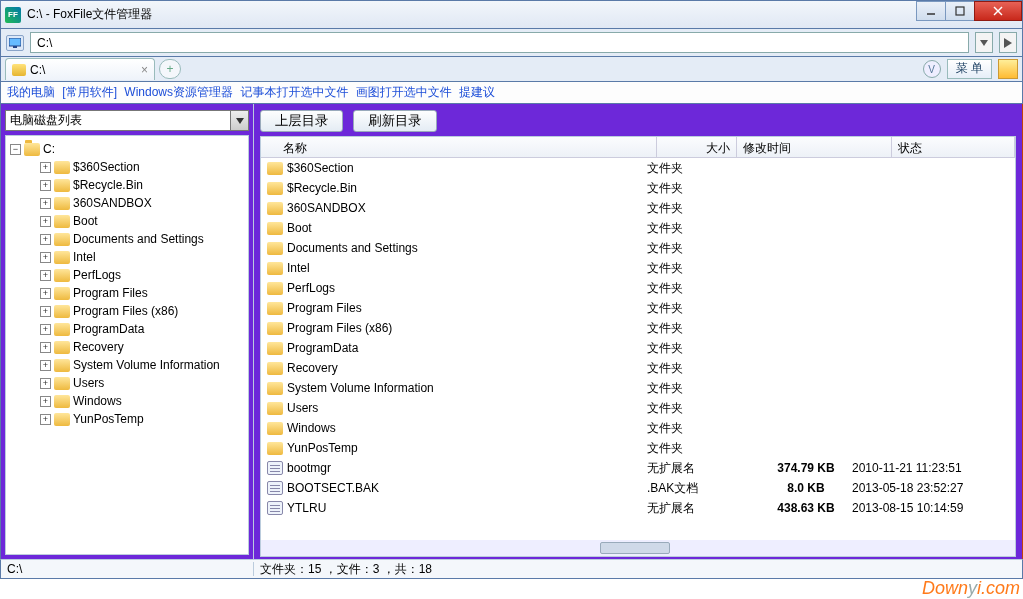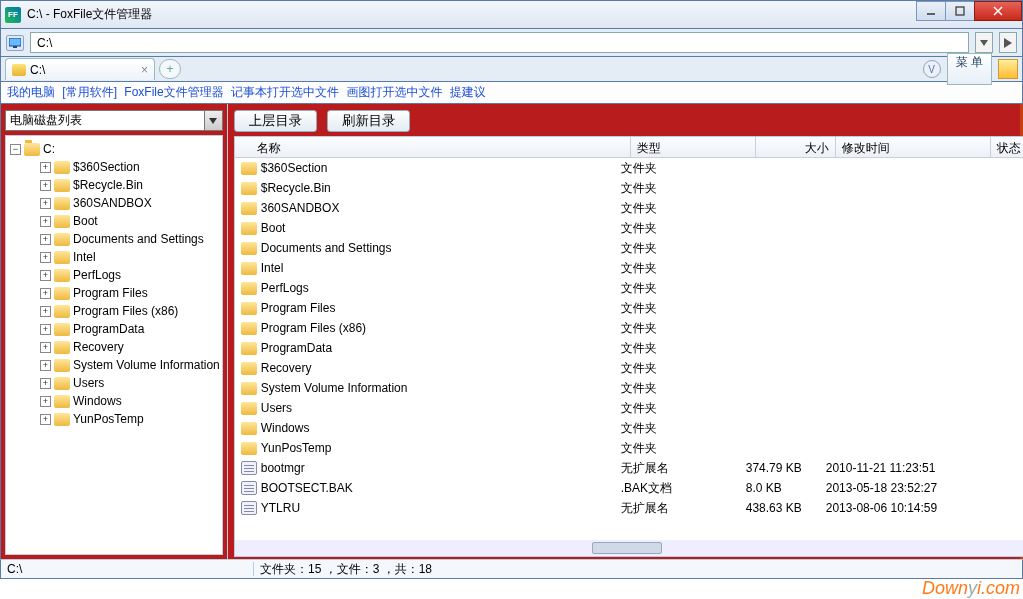--- a/index.html
+++ b/index.html
@@ -22,29 +22,29 @@
 .addr-dd, .addr-go { width: 18px; height: 21px; border: 1px solid #8aa; background: #f4f4f4; display:flex; align-items:center; justify-content:center; cursor:pointer;}
 
 
 .tabbar { height: 25px; border: 1px solid #5a7aa8; border-top: none; background: #e4ecf6; display: flex; align-items: center; padding: 0 4px; gap:4px;}
 .tab { height: 22px; min-width: 150px; background: linear-gradient(#fff,#eef3fa); border: 1px solid #9bb; border-bottom: none; border-radius: 4px 4px 0 0; display: flex; align-items: center; padding: 0 6px; gap: 4px; }
 .tab .tab-icon { width: 14px; height: 12px; background: linear-gradient(#ffe27a,#e6b531); border-radius: 2px; }
 .tab .tab-close { margin-left: auto; color:#888; cursor:pointer; }
 .newtab { width: 22px; height: 20px; border: 1px solid #9bb; border-radius: 10px; background:#f4f7fb; display:flex; align-items:center; justify-content:center; cursor:pointer; color:#6a8;}
 .tabbar-right { margin-left: auto; display:flex; align-items:center; gap:6px;}
 .v-btn { width:18px; height:18px; border-radius:9px; border:1px solid #8aa; background:#eef; color:#579; display:flex;align-items:center;justify-content:center; font-size:10px; cursor:pointer;}
-.menu-btn { height:32px; padding:0 8px; border:1px solid #9bb; background:linear-gradient(#fff,#e6eef8); color:#246; cursor:pointer;}
+.menu-btn { height:20px; padding:0 8px; border:1px solid #9bb; background:linear-gradient(#fff,#e6eef8); color:#246; cursor:pointer;}
 .grid-btn { width:20px; height:20px; border:1px solid #c93; background:linear-gradient(#fe9,#fb3); cursor:pointer;}
 
 
 .linksbar { height: 22px; border: 1px solid #5a7aa8; border-top: none; background:#fdfdfd; display:flex; align-items:center; padding:0 6px; gap:2px;}
 .linksbar a { color:#1d4ed8; text-decoration:none; cursor:pointer; }
 
 
-.main { position: absolute; top: 104px; bottom: 40px; left: 0; right: 0; border-left:1px solid #5a7aa8; border-right:3px solid #c2410c; display:flex; background:#b91c1c;}
+.main { position: absolute; top: 104px; bottom: 40px; left: 0; right: 0; border-left:1px solid #5a7aa8; border-right:1px solid #c2410c; display:flex; background:#6d28d9;}
 .left-pane { width: 253px; border-right: 1px solid #bcd; display:flex; flex-direction:column; padding:6px 4px 4px;}
 .disk-combo { height: 21px; border:1px solid #777; background:#fff; display:flex; align-items:center; padding:0 4px; position:relative;}
 .disk-combo .dd { position:absolute; right:0; top:0; width:18px; height:19px; border-left:1px solid #777; background:linear-gradient(#eee,#ccc); display:flex;align-items:center;justify-content:center;}
 .tree { flex:1; border:1px solid #bcd; background:#fff; margin-top:4px; overflow:auto; padding:4px 2px;}
 .tree-row { display:flex; align-items:center; height:18px; gap:3px; cursor:pointer; white-space:nowrap;}
 .tree-row.root { margin-left:2px;}
 .tree-row.child { margin-left:32px;}
 .exp { width:11px; height:11px; border:1px solid #888; background:#fff; display:flex; align-items:center; justify-content:center; font-size:9px; line-height:1; color:#333;}
 .fld-ico { width:16px; height:13px; background: linear-gradient(#ffe69a,#eeb93f); border-radius:2px; position:relative;}
 .fld-ico.open::before{content:"";position:absolute;top:-3px;left:1px;width:7px;height:3px;background:#eeb93f;border-radius:1px 1px 0 0;}
@@ -54,21 +54,21 @@
 .rp-btn { height:22px; padding:0 14px; border:1px solid #9ab; border-radius:3px; background:linear-gradient(#fdfefe,#e4ecf4); cursor:pointer;}
 .list-wrap { flex:1; border:1px solid #bcd; background:#fff; display:flex; flex-direction:column; overflow:hidden;}
 .list-head { height:21px; display:flex; border-bottom:1px solid #ccd; background:linear-gradient(#fbfcfe,#edf1f7);}
 .col { padding:3px 6px; border-right:1px solid #ccd; overflow:hidden; white-space:nowrap;}
 .col.name{flex:0 0 380px;margin-left:16px;} .col.type{flex:0 0 125px;} .col.size{flex:0 0 80px; text-align:right;} .col.mtime{flex:0 0 155px;} .col.status{flex:1;}
 .list-body { flex:1; overflow-y:auto; overflow-x:auto;}
 .row { display:flex; height:20px; align-items:center;}
 .row .cell { padding:2px 6px; overflow:hidden; white-space:nowrap;}
 .row .cell.name{flex:0 0 380px; display:flex; align-items:center; gap:4px;}
 .row .cell.type{flex:0 0 125px;}
-.row .cell.size{flex:0 0 80px; text-align:left;}
+.row .cell.size{flex:0 0 80px; text-align:center;font-weight:bold;}
 .row .cell.mtime{flex:0 0 155px;}
 .file-ico { width:16px; height:14px; border:1px solid #88a; background:#eef3fb; border-radius:2px; position:relative;}
 .file-ico::after{content:"";position:absolute;left:2px;right:2px;top:3px;height:1px;background:#88a; box-shadow:0 3px 0 #88a, 0 6px 0 #88a;}
 
 .hscroll { height:16px; background:#eef; position:relative;}
 .hscroll .thumb { position:absolute; left:45%; top:2px; width:70px; height:12px; background:#cfd9e8; border:1px solid #9ab; border-radius:2px;}
 
 
 .statusbar { position:absolute; left:0; right:0; bottom:20px; height:20px; border:1px solid #5a7aa8; border-top:1px solid #bcd; background:#f4f7fb; display:flex; align-items:center;}
 .status-left { width:253px; padding:0 6px; border-right:1px solid #bcd;}
@@ -136,21 +136,21 @@
     <div class="tabbar-right">
       <div class="v-btn">V</div>
       <div class="menu-btn">菜 单</div>
       <div class="grid-btn"></div>
     </div>
   </div>
 
   <div class="linksbar">
     <a>我的电脑</a>&nbsp;
     <a>[常用软件]</a>&nbsp;
-    <a>FoxFile文件管理器</a>&nbsp;
+    <a>Windows资源管理器</a>&nbsp;
     <a>记事本打开选中文件</a>&nbsp;
     <a>画图打开选中文件</a>&nbsp;
     <a>提建议</a>
   </div>
 
   <div class="main">
 
     <div class="left-pane">
       <div class="disk-combo">
         <span>电脑磁盘列表</span>
@@ -247,21 +247,20 @@
     </div>
 
     <div class="right-pane">
       <div class="rp-toolbar">
         <button class="rp-btn">上层目录</button>
         <button class="rp-btn">刷新目录</button>
       </div>
       <div class="list-wrap">
         <div class="list-head">
           <div class="col name">名称</div>
-          <div class="col type">类型</div>
           <div class="col size">大小</div>
           <div class="col mtime">修改时间</div>
           <div class="col status">状态</div>
         </div>
         <div class="list-body" id="list-body">
             <div class="row">
               <div class="cell name">
                 <span class="fld-ico"></span>
                 <span>$360Section</span>
               </div>
@@ -413,21 +412,21 @@
               <div class="cell size">8.0 KB</div>
               <div class="cell mtime">2013-05-18 23:52:27</div>
             </div>
             <div class="row">
               <div class="cell name">
                 <span class="file-ico"></span>
                 <span>YTLRU</span>
               </div>
               <div class="cell type">无扩展名</div>
               <div class="cell size">438.63 KB</div>
-              <div class="cell mtime">2013-08-06 10:14:59</div>
+              <div class="cell mtime">2013-08-15 10:14:59</div>
             </div>
           </div>
         <div class="hscroll">
             <div class="thumb"></div>
           </div>
       </div>
     </div>
   </div>
 
   <div class="statusbar">

